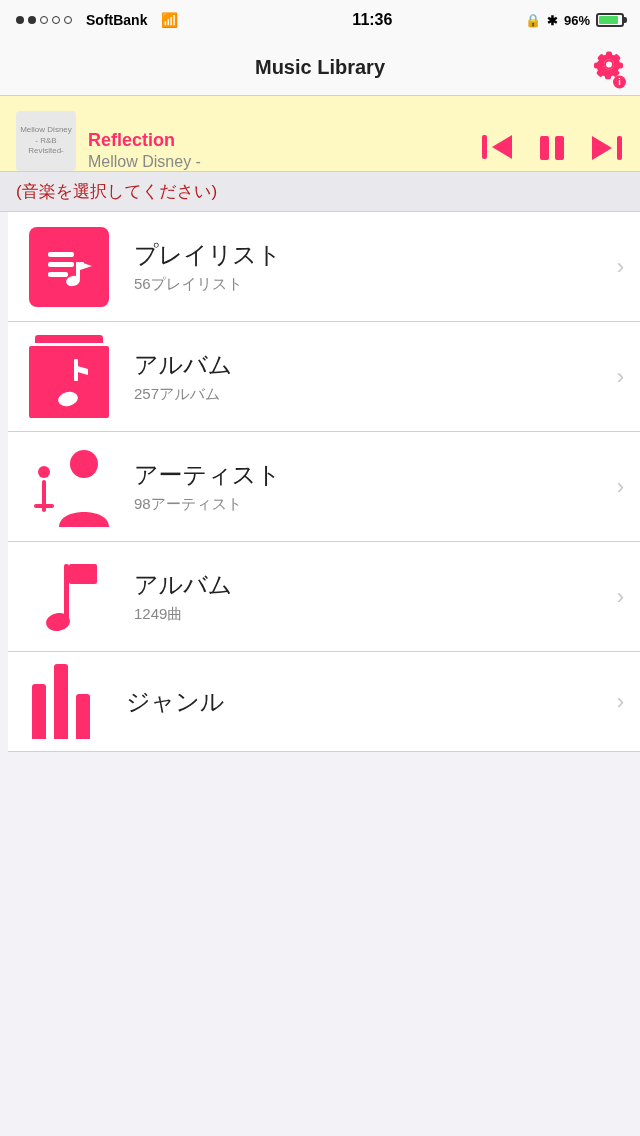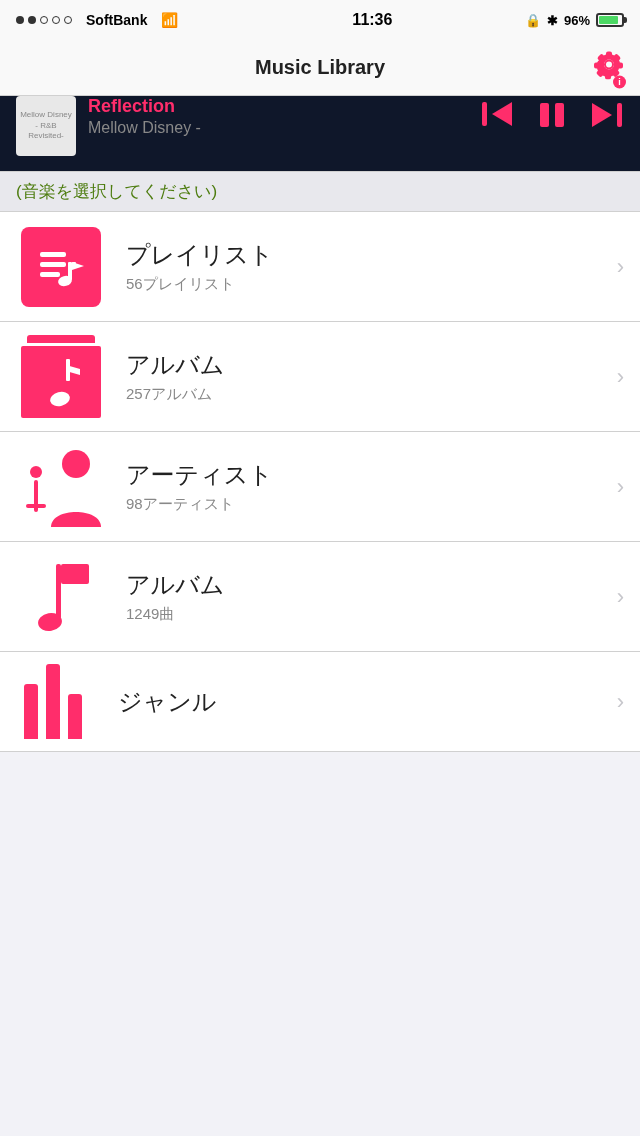--- a/index.html
+++ b/index.html
@@ -98,24 +98,24 @@
       width: 13px;
       height: 13px;
       border-radius: 50%;
       display: flex;
       align-items: center;
       justify-content: center;
     }
 
     
     .now-playing {
-      background: #0f172a;
+      background: #fef9c3;
       height: 76px;
       display: flex;
-      align-items: flex-start;
+      align-items: flex-end;
       padding: 0 16px;
       border-bottom: 1px solid #d0d0d0;
       gap: 12px;
     }
     .album-art-small {
       width: 60px;
       height: 60px;
       background: #e8e8e8;
       border-radius: 4px;
       display: flex;
@@ -157,34 +157,35 @@
       font-size: 30px;
       cursor: pointer;
       line-height: 1;
     }
 
     
     .section-header {
       background: #e8e8ed;
       padding: 8px 16px;
       font-size: 17px;
-      color: #4d7c0f;
+      color: #b91c1c;
       border-bottom: 1px solid #d0d0d0;
     }
 
     
     .list-item {
       background: white;
       height: 110px;
       display: flex;
       align-items: center;
       padding: 0 16px;
       border-bottom: 1px solid #d0d0d0;
       gap: 20px;
       cursor: pointer;
+      margin-left: 8px;
     }
     .list-icon-wrap {
       width: 90px;
       height: 90px;
       display: flex;
       align-items: center;
       justify-content: center;
       flex-shrink: 0;
     }
     .list-text {

